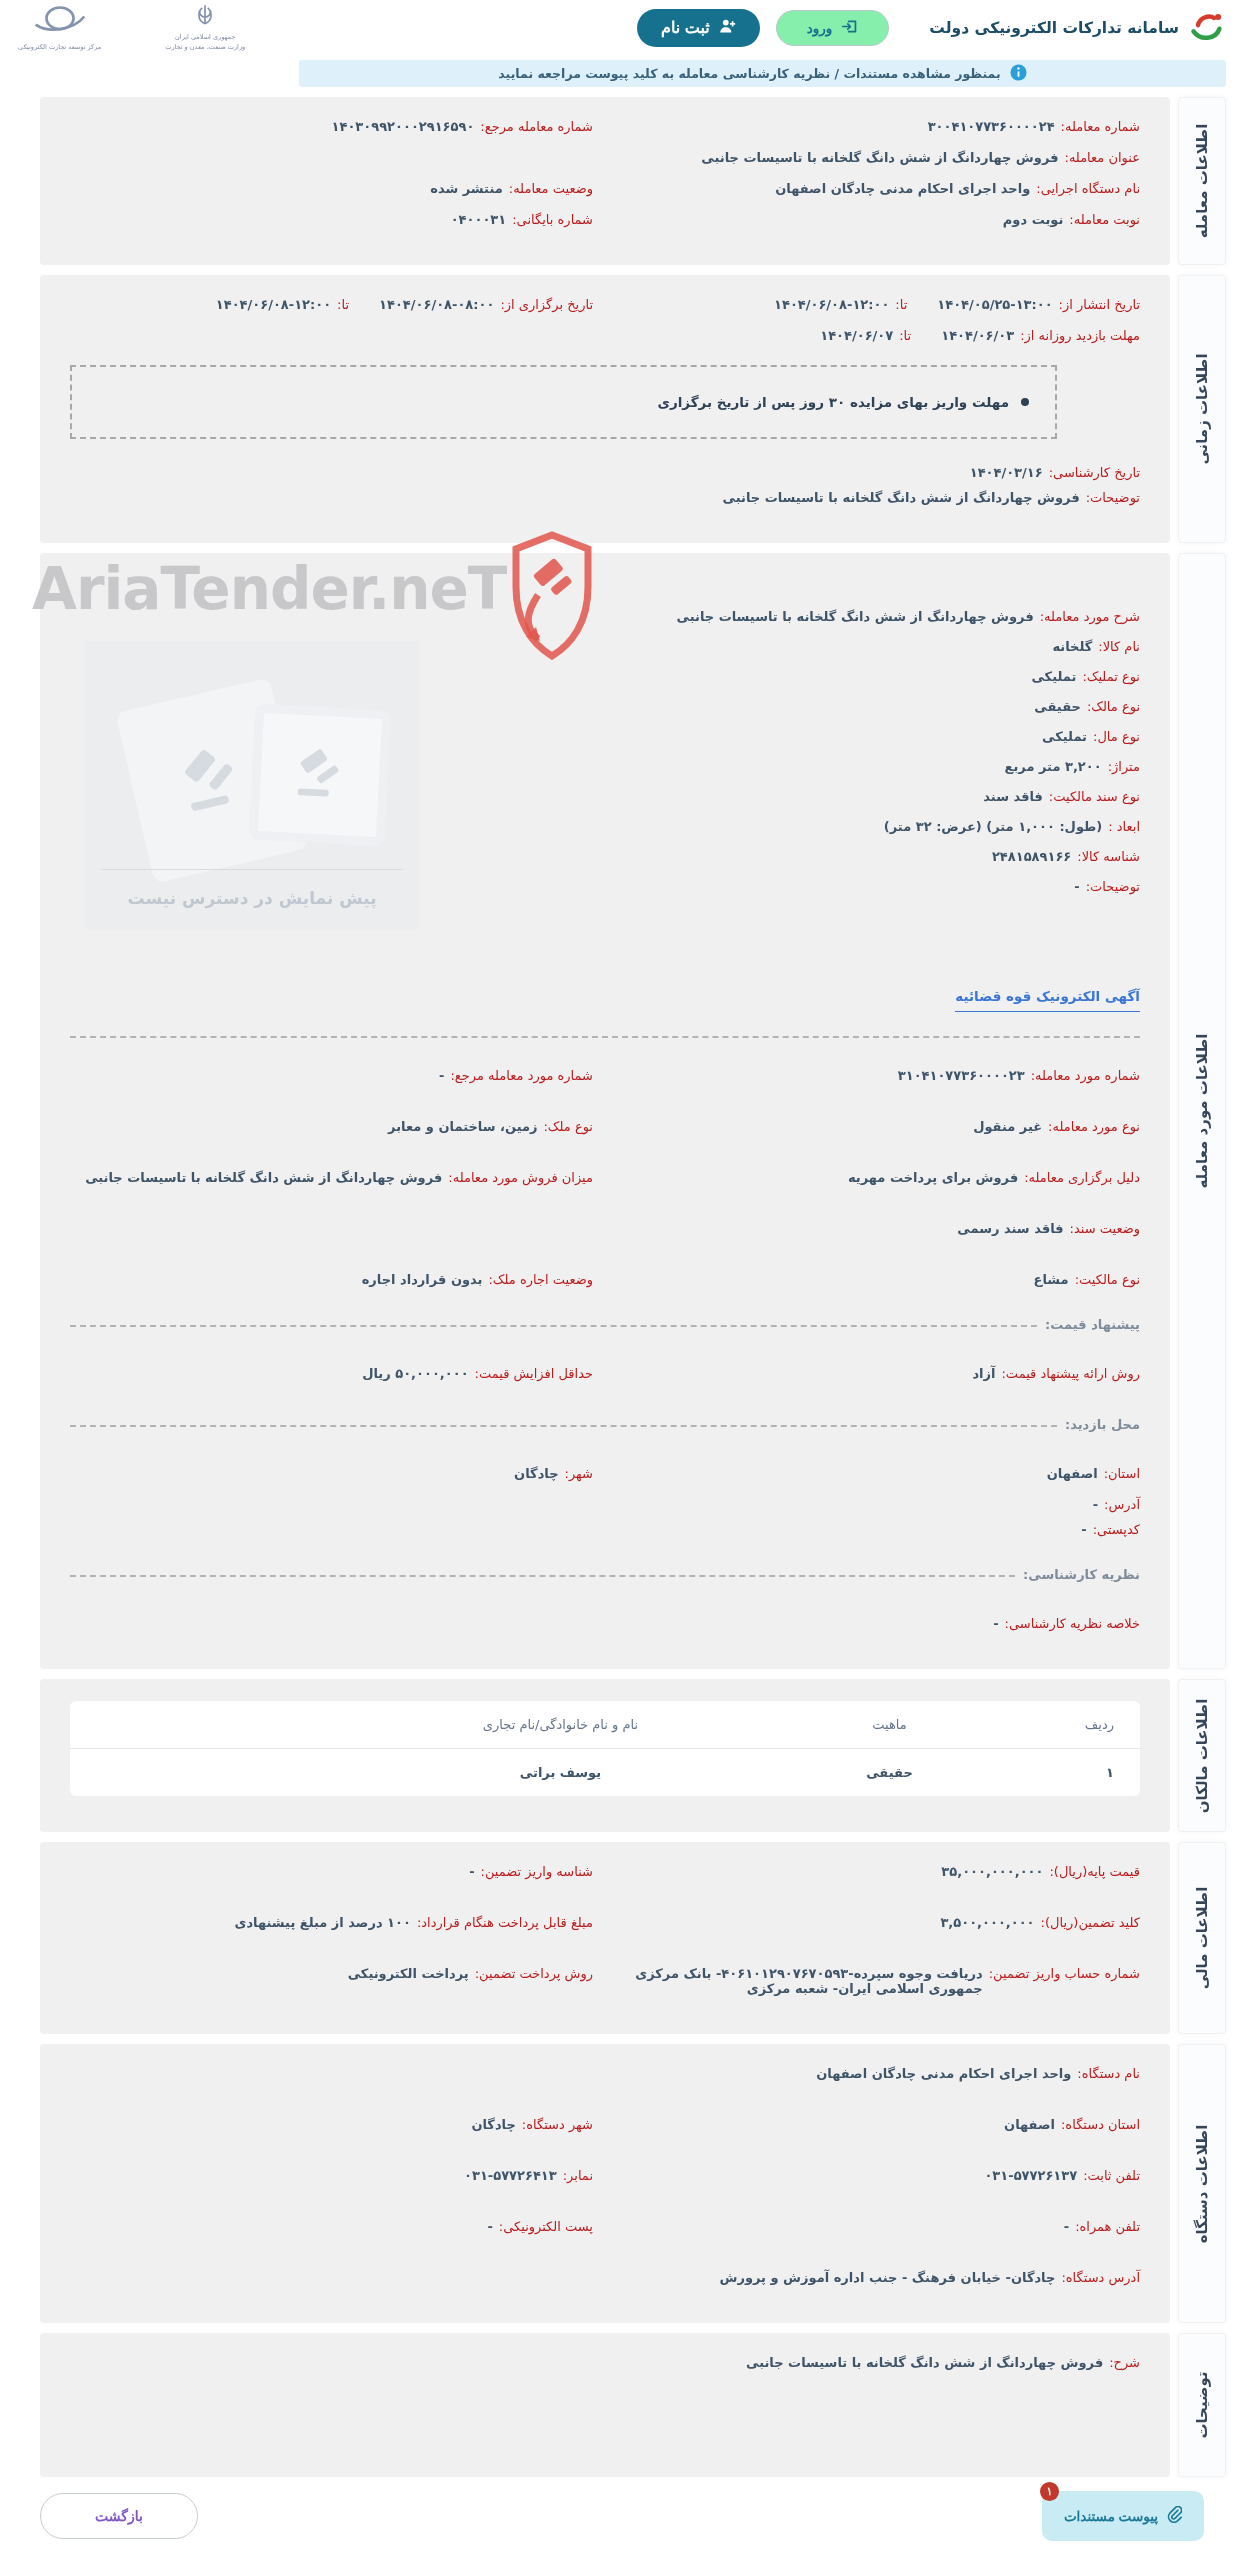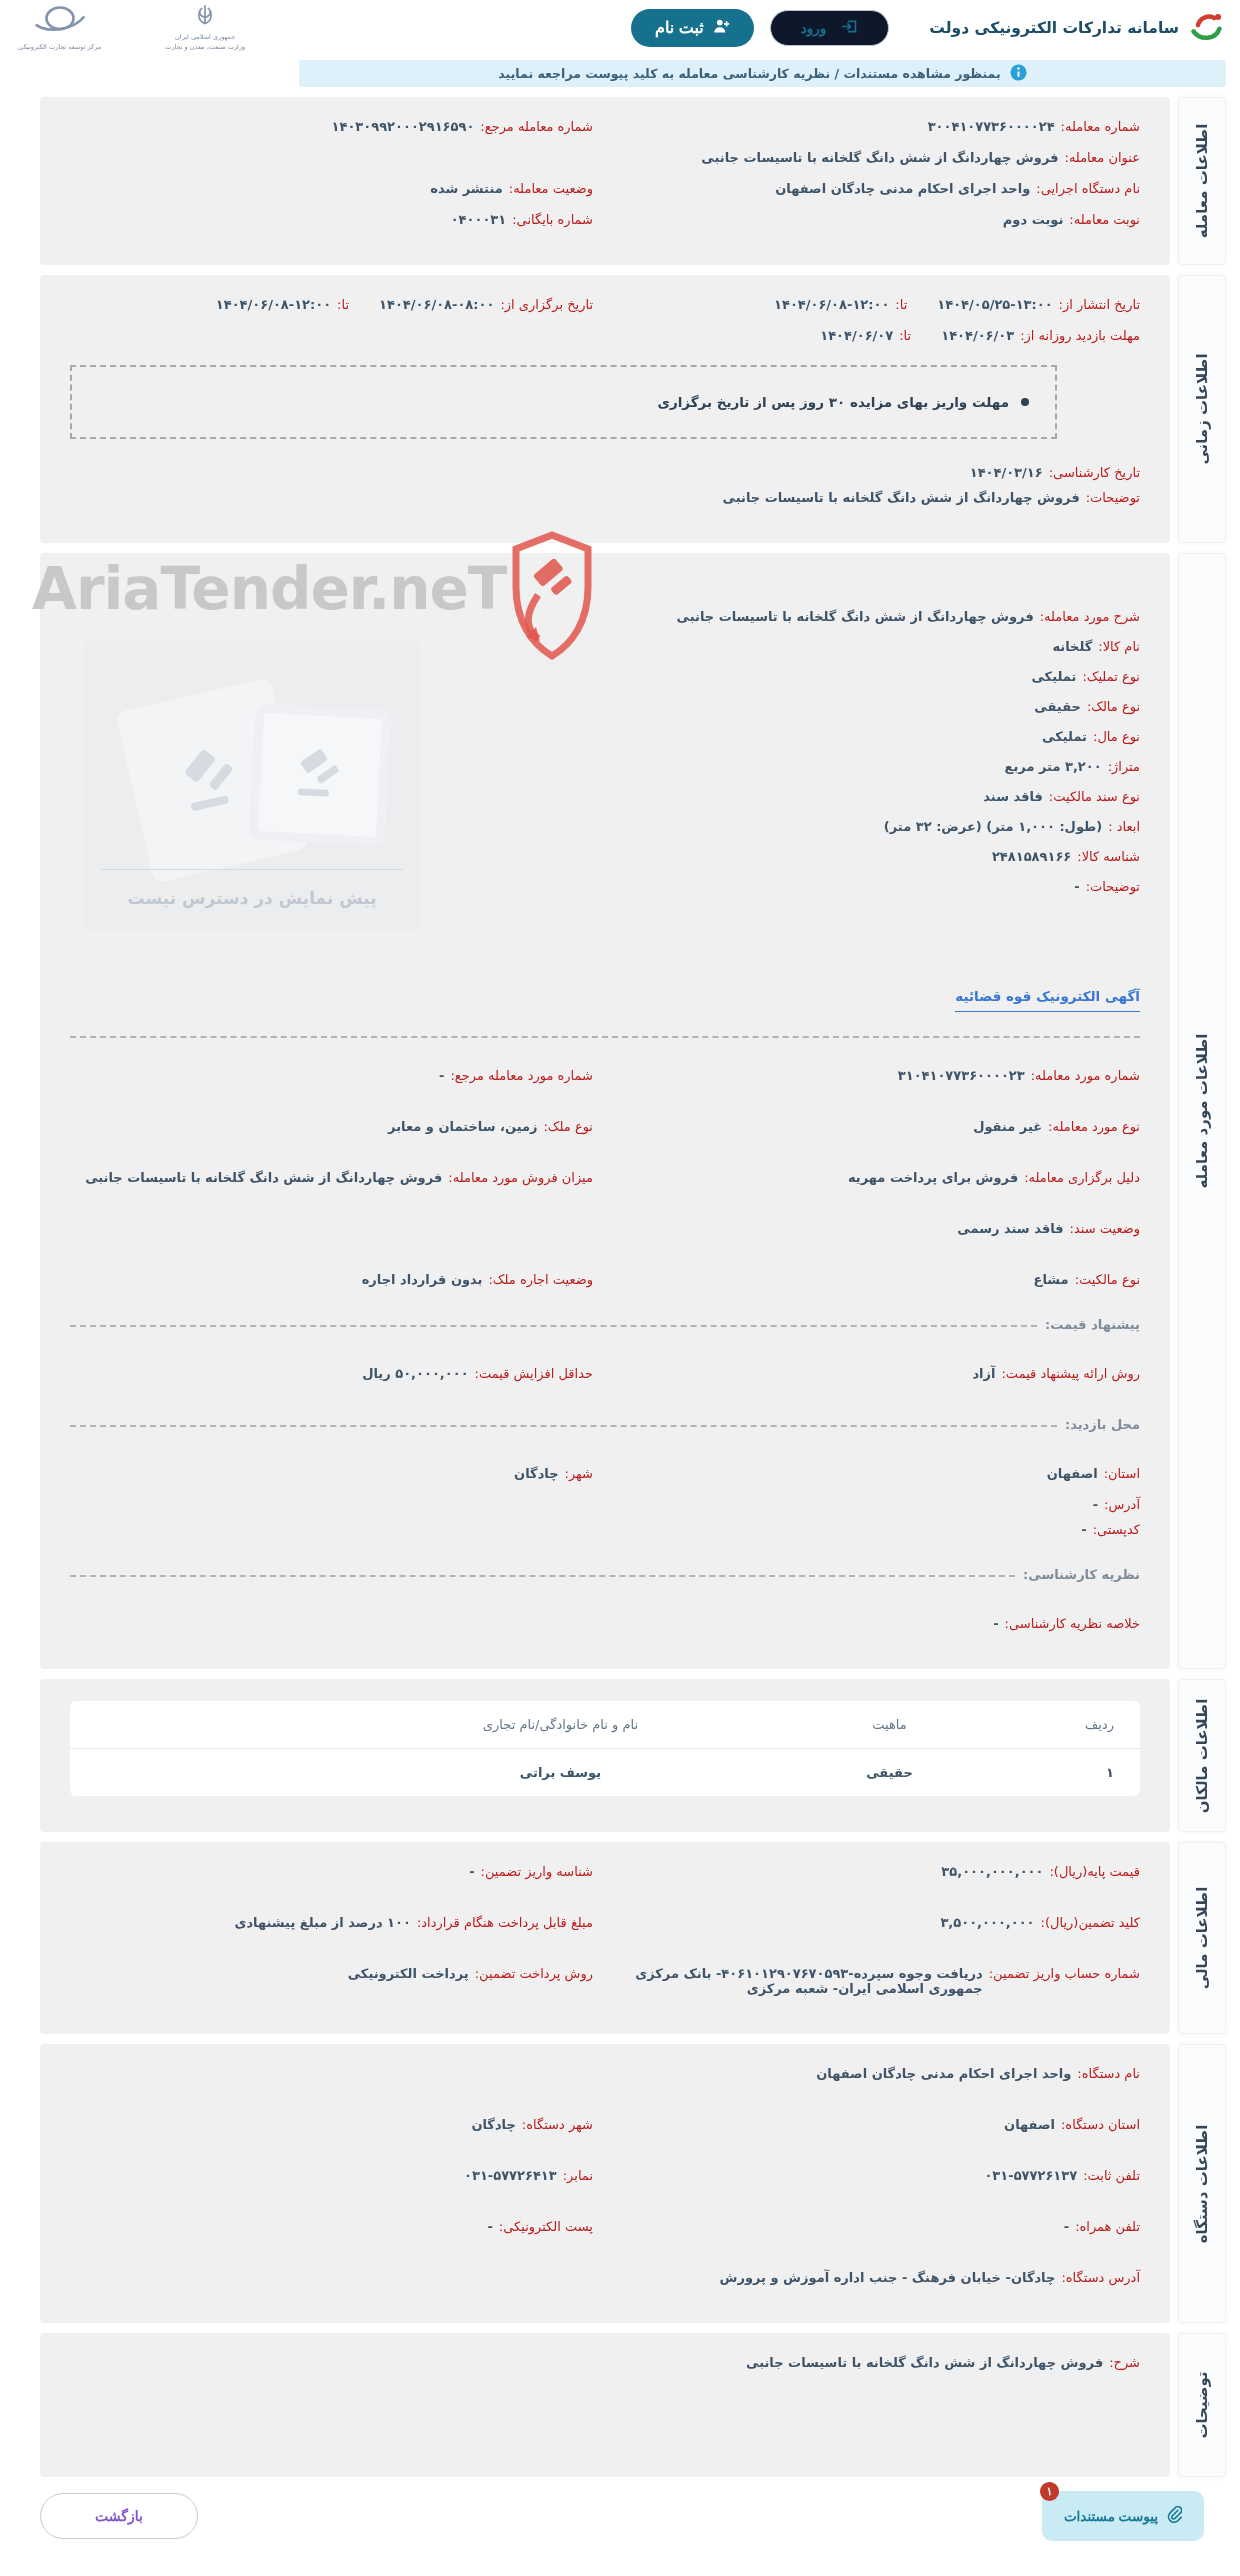--- a/index.html
+++ b/index.html
@@ -1,20 +1,20 @@
 <!DOCTYPE html>
 <html dir="rtl" lang="fa"><head>
 <meta charset="utf-8">
 <style>
   html,body{margin:0;padding:0;background:#fff;}
   body{width:1240px;font-family:"DejaVu Sans","Liberation Sans",sans-serif;direction:rtl;color:#3f5469;}
   
   .hdr{display:flex;align-items:center;height:52px;padding:2px 16px 0 14px;background:#fff;}
   .brand{display:flex;align-items:center;gap:9px;font-size:15.5px;font-weight:700;color:#1d4d66;}
-  .btn-login{display:flex;align-items:center;gap:15px;background:#0f172a;border:1px solid #b9c6cd;border-radius:20px;
+  .btn-login{display:flex;align-items:center;gap:9px;background:#86efac;border:1px solid #b9c6cd;border-radius:20px;
     padding:8px 30px;color:#15718e;font-size:13.5px;font-weight:700;margin-right:40px;cursor:pointer;}
   .btn-reg{display:flex;gap:9px;background:#15718e;border:none;border-radius:20px;
     padding:9px 24px;color:#fff;font-size:16px;font-weight:700;margin-right:16px;cursor:pointer;}
   .logos{margin-right:auto;display:flex;align-items:flex-start;gap:64px;direction:ltr;padding-left:4px;}
   .logo-blk{display:flex;flex-direction:column;align-items:center;gap:0;}
   .logo-txt{font-size:6.5px;color:#7d8ba3;text-align:center;line-height:1.5;white-space:nowrap;}
   
   .notice{height:27px;margin:6px 14px 10px 299px;background:#def0fa;border-radius:3px;display:flex;direction:rtl;
     align-items:center;justify-content:center;gap:9px;color:#39617a;font-size:12.5px;font-weight:700;}
   

